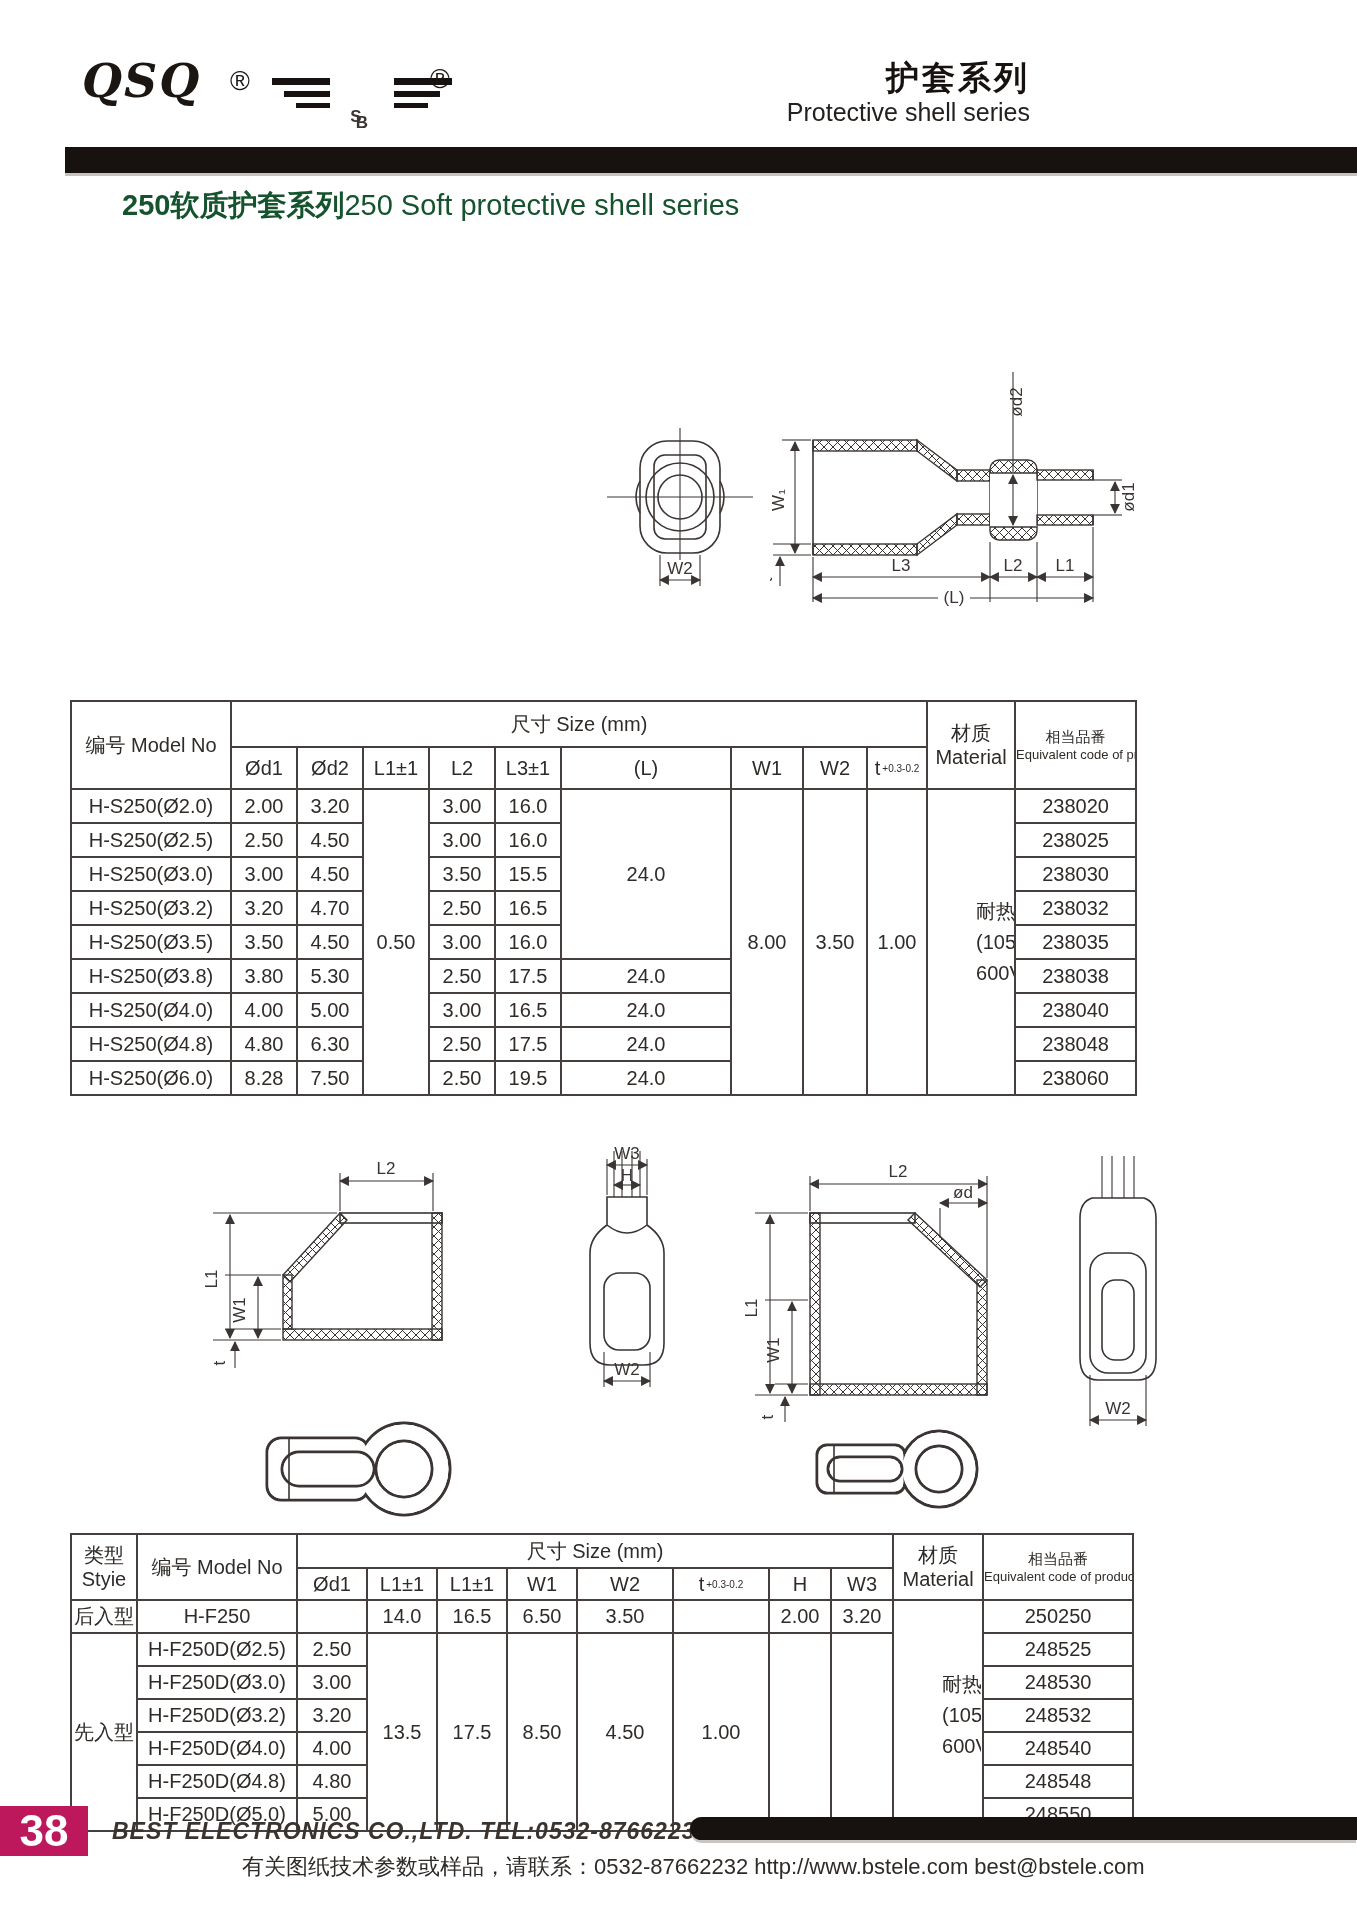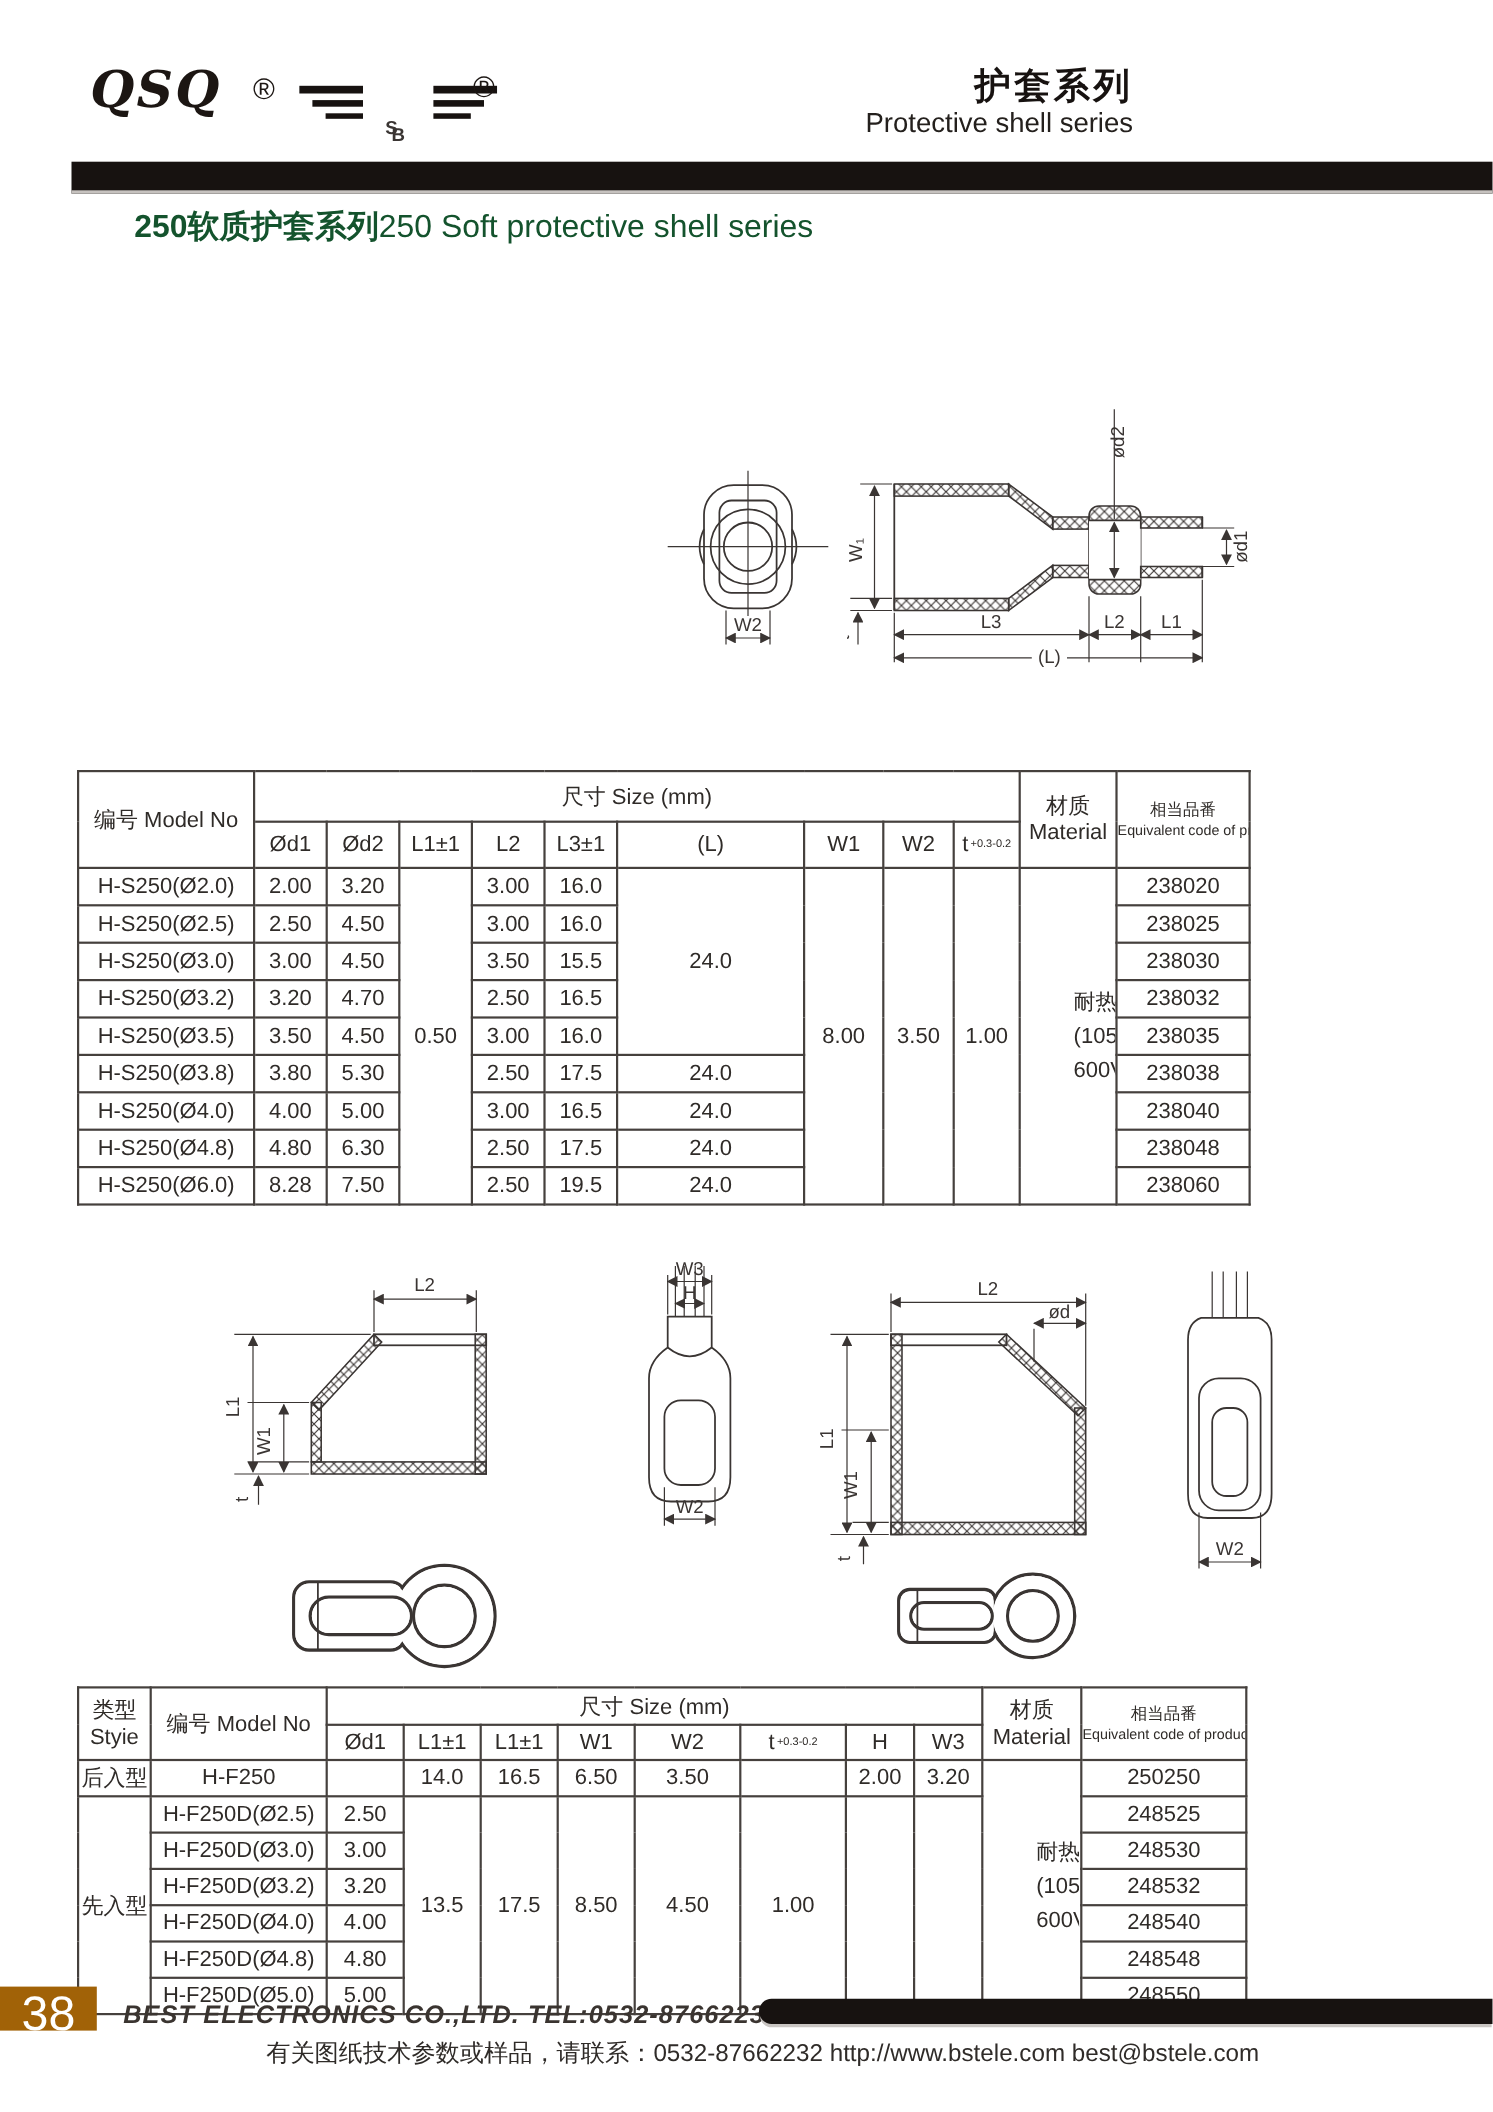--- a/index.html
+++ b/index.html
@@ -38,22 +38,22 @@
   #t2 tbody td{height:31px;border-radius:10px;}
   th .two{display:block;line-height:1.2;}
   th .eq-cn{display:block;font-size:15px;line-height:1.3;}
   th .eq-en{display:block;font-size:13px;line-height:1.2;}
   td.mat span{display:block;line-height:1.55;padding-left:48px;}
   .tol{display:inline-flex;vertical-align:middle;margin-left:2px;
        font-size:10px;line-height:1.05;text-align:left;}
   .tol i{font-style:normal;}
 
   
-  .pg-box{left:0;top:1806px;width:88px;height:40px;background:#a16207;color:#fff;
-    font-size:44px;font-weight:normal;text-align:center;line-height:50px;}
+  .pg-box{left:0;top:1806px;width:88px;height:50px;background:#be185d;color:#fff;
+    font-size:44px;font-weight:bold;text-align:center;line-height:50px;}
   .ft-co{left:112px;top:1818px;font-size:23px;font-style:italic;font-weight:600;
     color:#3a3430;letter-spacing:1px;white-space:nowrap;}
   .ft-bar{left:690px;right:0;top:1817px;height:23px;background:#171210;
     border-radius:12px 0 0 12px;box-shadow:0 4px 0 -1px #c9c5c2;}
   .ft-contact{left:242px;top:1852px;font-size:22px;color:#2f2b28;white-space:nowrap;}
 
   
   svg{display:block;}
   svg text{font-family:"Liberation Sans","DejaVu Sans",sans-serif;font-size:17px;fill:#3a3533;}
   svg .ln{stroke:#3a3533;stroke-width:1.6;fill:none;}

